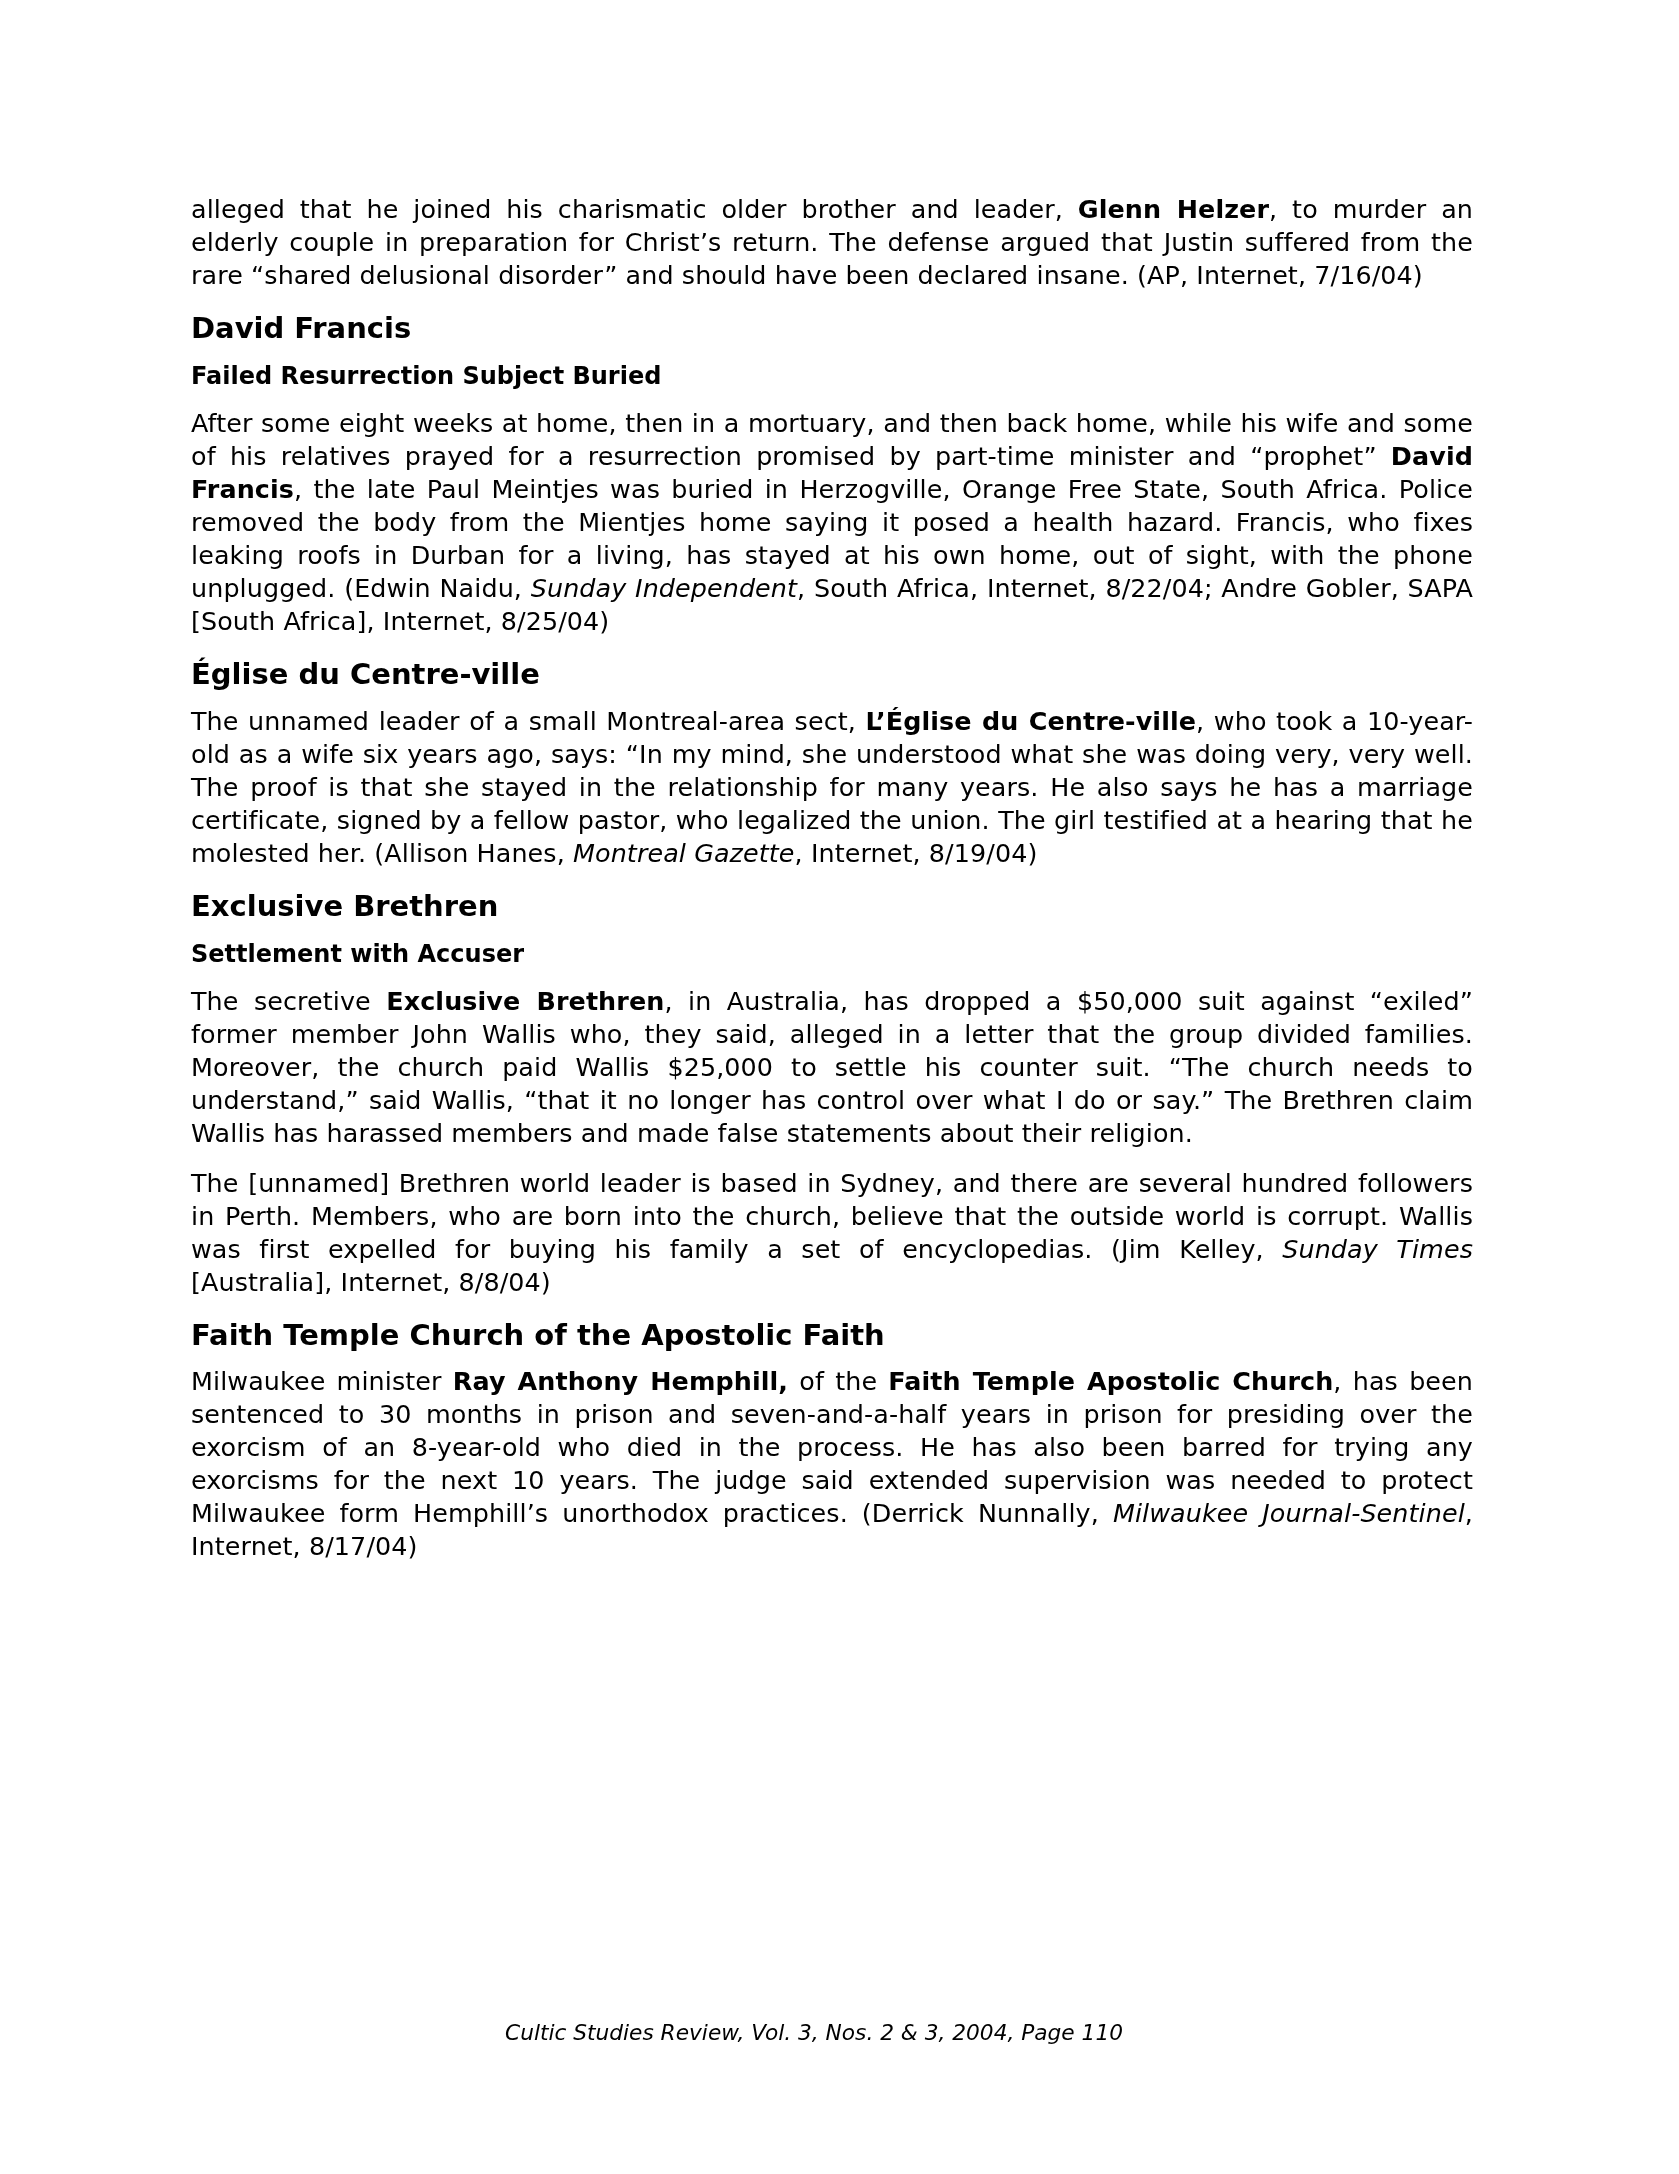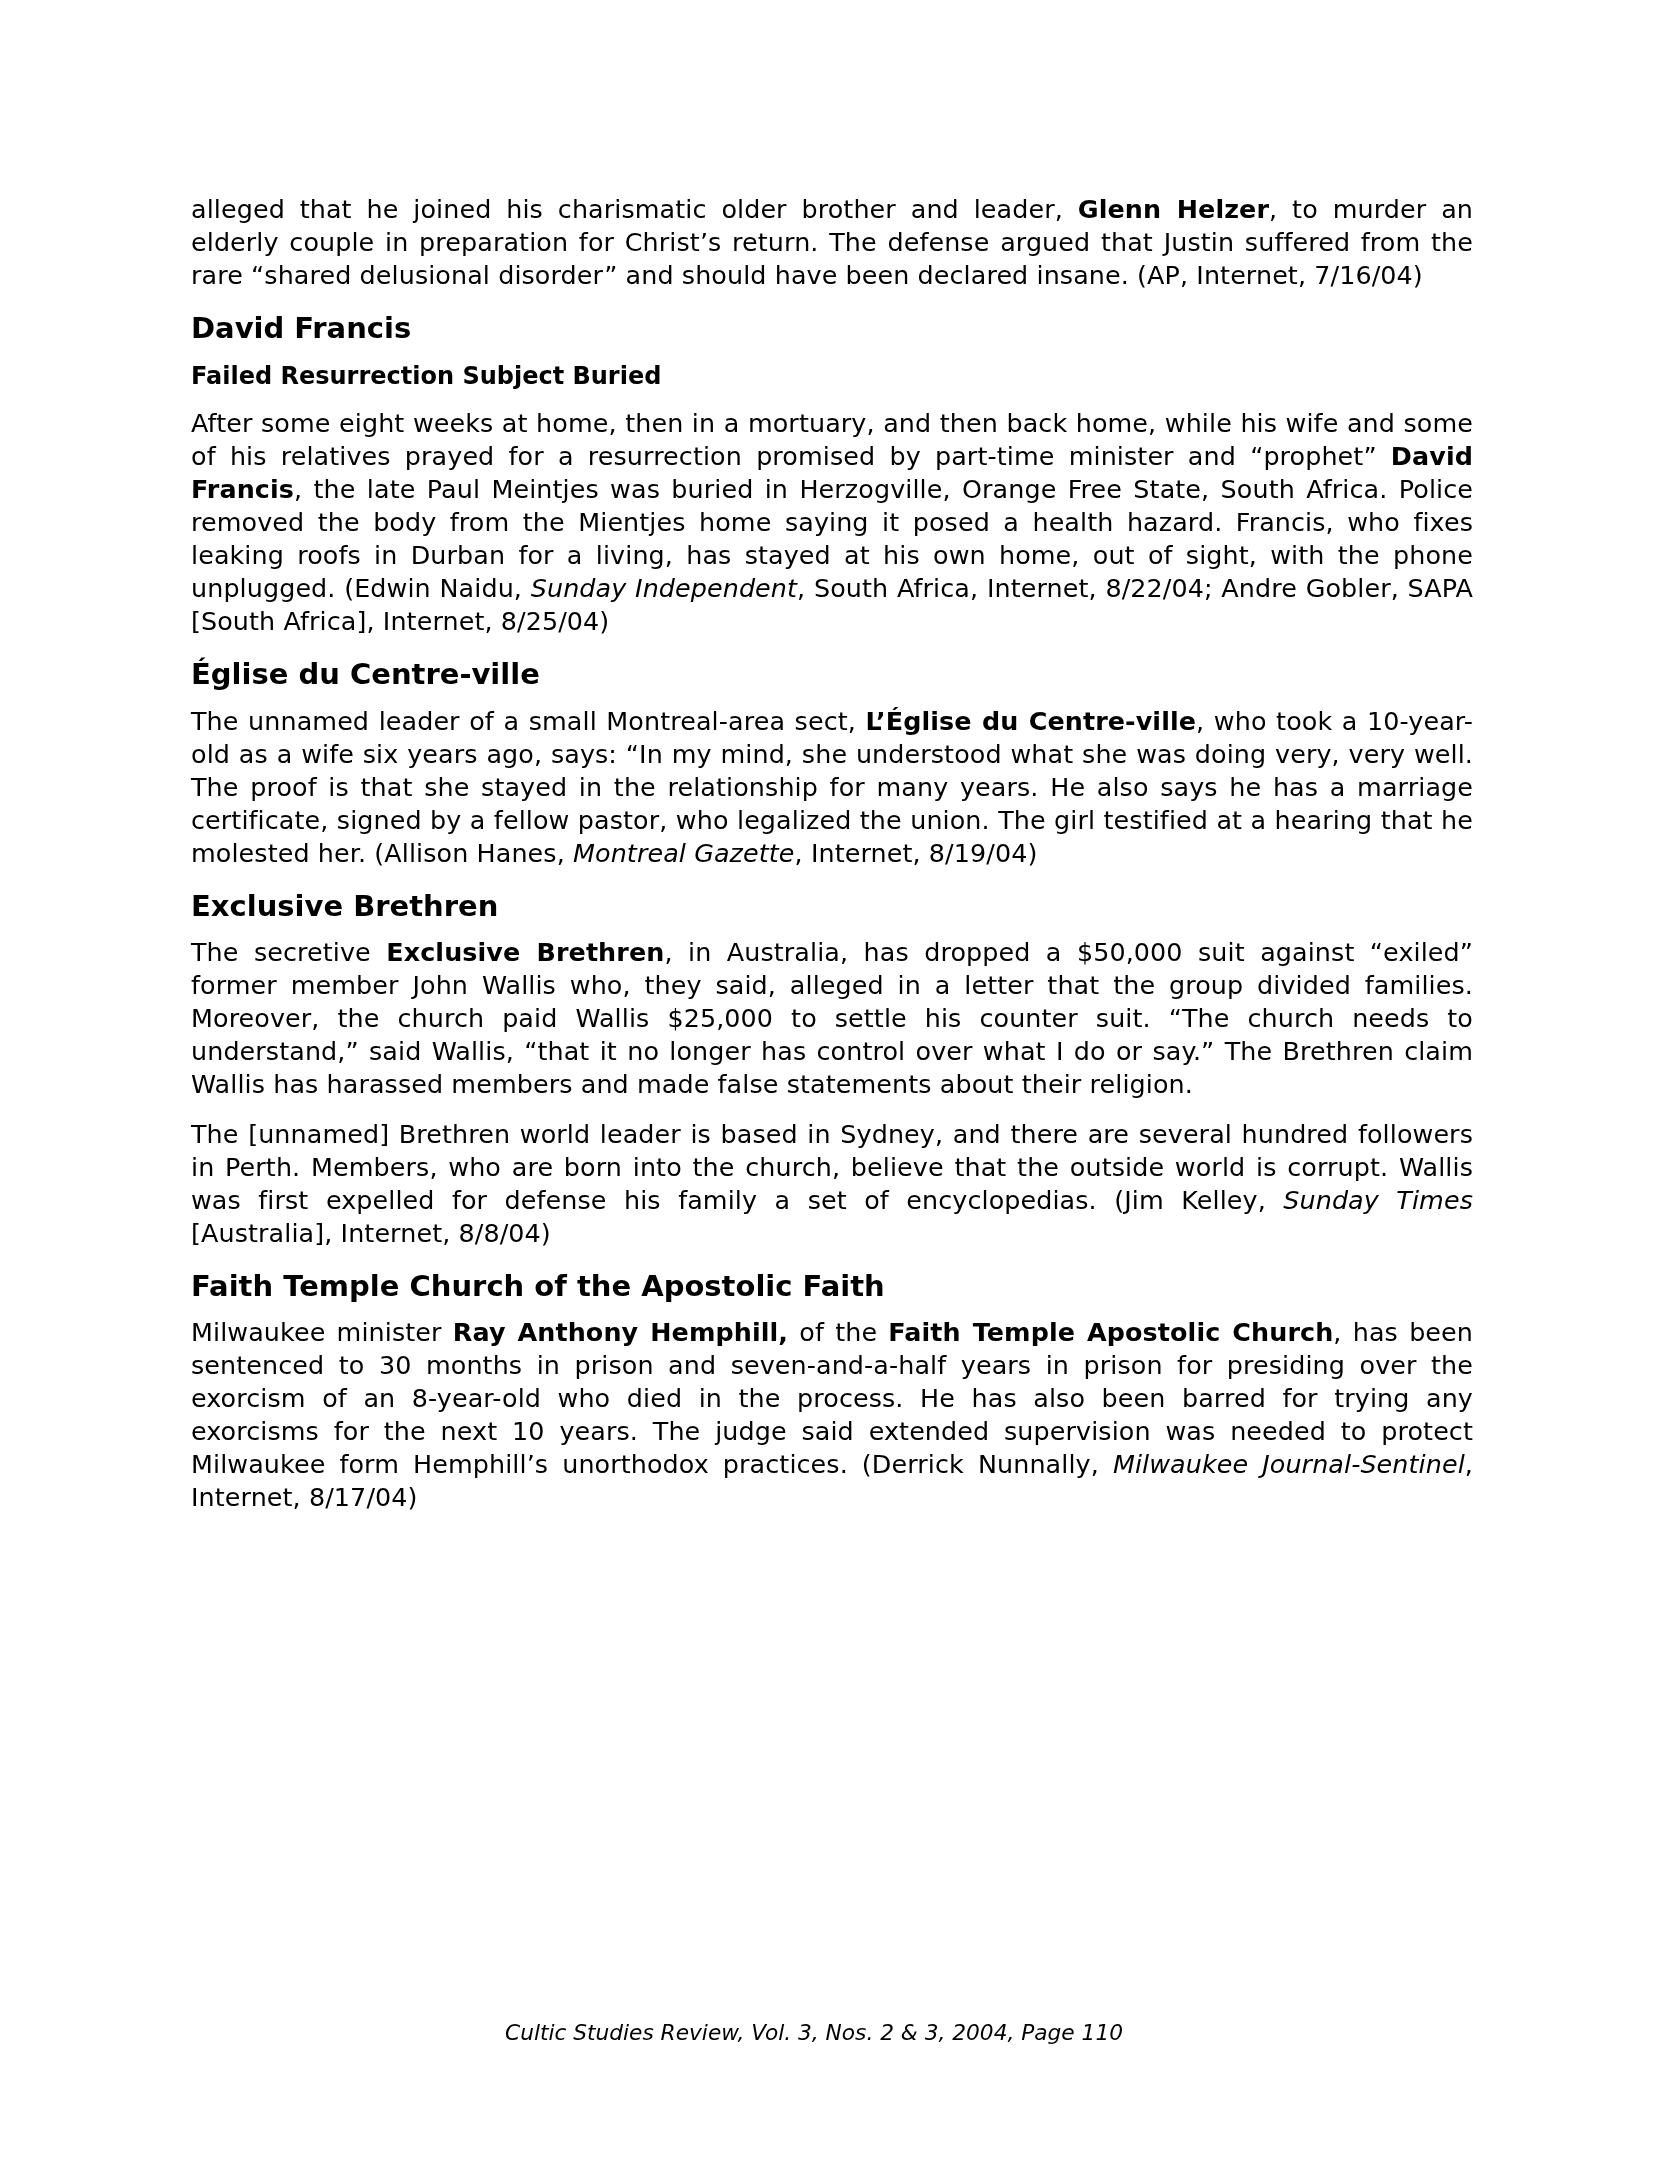--- a/index.html
+++ b/index.html
@@ -63,22 +63,23 @@
   </p>
 
   <h2 class="section">David Francis</h2>
   <h3 class="subsection">Failed Resurrection Subject Buried</h3>
   <p class="body"><span>After some eight weeks at home, then in a mortuary, and then back home, while his wife and some of his relatives prayed for a resurrection promised by part-time minister and “prophet” </span><b>David Francis</b><span>, the late Paul Meintjes was buried in Herzogville, Orange Free State, South Africa. Police removed the body from the Mientjes home saying it posed a health hazard. Francis, who fixes leaking roofs in Durban for a living, has stayed at his own home, out of sight, with the phone unplugged. (Edwin Naidu, </span><i>Sunday Independent</i><span>, South Africa, Internet, 8/22/04; Andre Gobler, SAPA [South Africa], Internet, 8/25/04)</span></p>
 
   <h2 class="section">Église du Centre-ville</h2>
   <p class="body"><span>The unnamed leader of a small Montreal-area sect, </span><b>L’Église du Centre-ville</b><span>, who took a 10-year-old as a wife six years ago, says: “In my mind, she understood what she was doing very, very well. The proof is that she stayed in the relationship for many years. He also says he has a marriage certificate, signed by a fellow pastor, who legalized the union. The girl testified at a hearing that he molested her. (Allison Hanes, </span><i>Montreal Gazette</i><span>, Internet, 8/19/04)</span></p>
 
   <h2 class="section">Exclusive Brethren</h2>
+  <h3 class="subsection">Settlement with Accuser</h3>
   <p class="body"><span>The secretive </span><b>Exclusive Brethren</b><span>, in Australia, has dropped a $50,000 suit against “exiled” former member John Wallis who, they said, alleged in a letter that the group divided families. Moreover, the church paid Wallis $25,000 to settle his counter suit. “The church needs to understand,” said Wallis, “that it no longer has control over what I do or say.” The Brethren claim Wallis has harassed members and made false statements about their religion.</span></p>
-  <p class="body"><span>The [unnamed] Brethren world leader is based in Sydney, and there are several hundred followers in Perth. Members, who are born into the church, believe that the outside world is corrupt. Wallis was first expelled for defense his family a set of encyclopedias. (Jim Kelley, </span><i>Sunday Times</i><span> [Australia], Internet, 8/8/04)</span></p>
+  <p class="body"><span>The [unnamed] Brethren world leader is based in Sydney, and there are several hundred followers in Perth. Members, who are born into the church, believe that the outside world is corrupt. Wallis was first expelled for buying his family a set of encyclopedias. (Jim Kelley, </span><i>Sunday Times</i><span> [Australia], Internet, 8/8/04)</span></p>
 
   <h2 class="section">Faith Temple Church of the Apostolic Faith</h2>
   <p class="body"><span>Milwaukee minister </span><b>Ray Anthony Hemphill,</b><span> of the </span><b>Faith Temple Apostolic Church</b><span>, has been sentenced to 30 months in prison and seven-and-a-half years in prison for presiding over the exorcism of an 8-year-old who died in the process. He has also been barred for trying any exorcisms for the next 10 years. The judge said extended supervision was needed to protect Milwaukee form Hemphill’s unorthodox practices. (Derrick Nunnally, </span><i>Milwaukee Journal-Sentinel</i><span>, Internet, 8/17/04)</span></p>
 
 </div>
 
 <div class="footer">Cultic Studies Review, Vol. 3, Nos. 2 &amp; 3, 2004, Page 110</div>
 
 
 </body></html>

